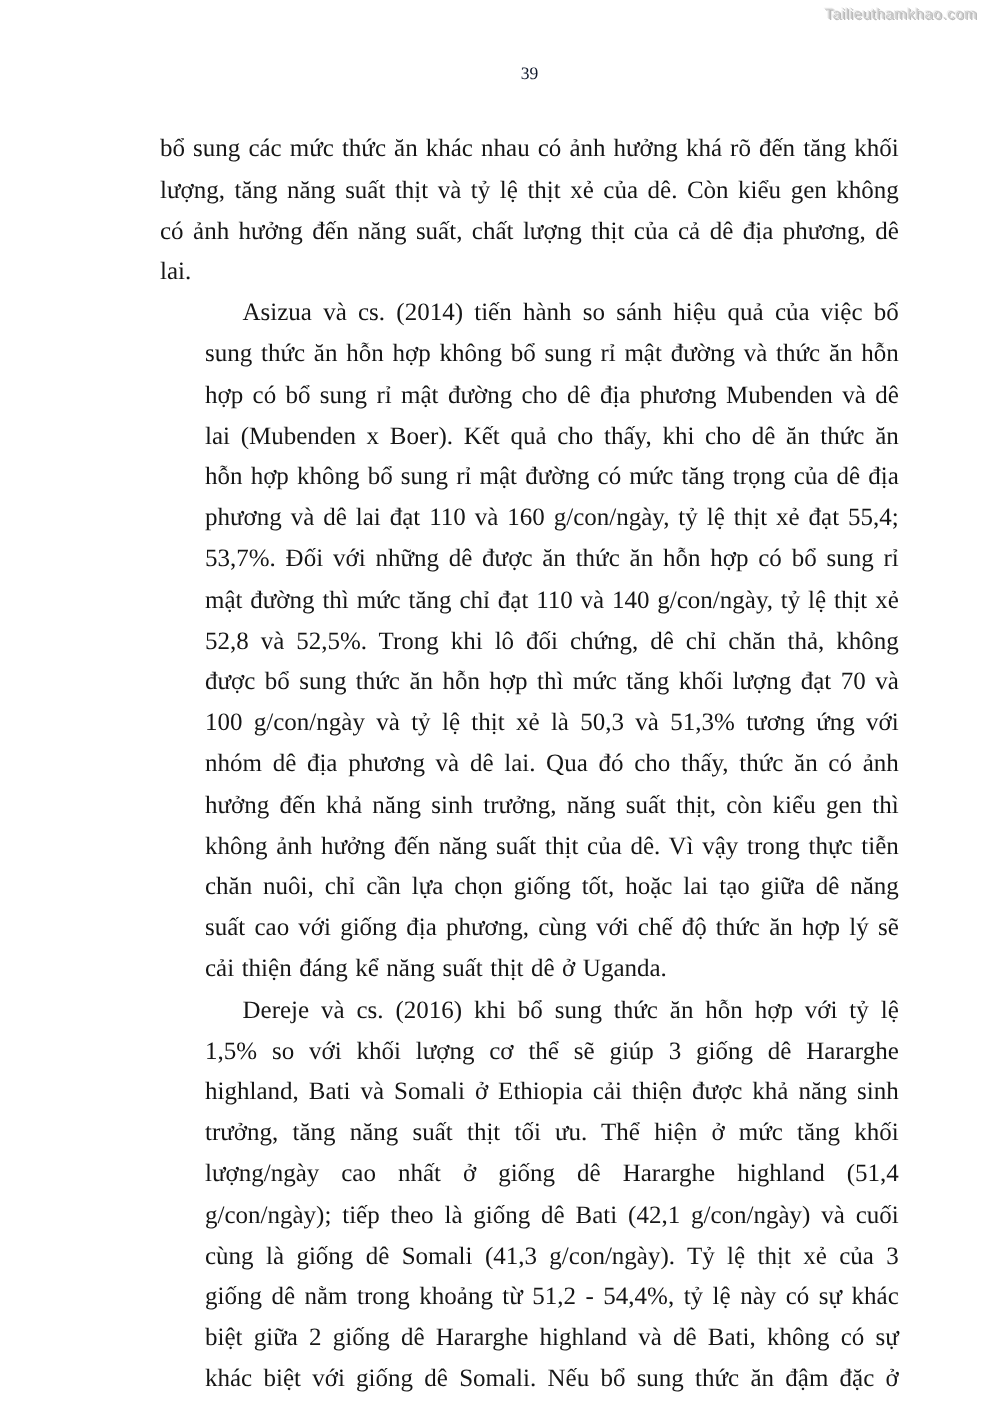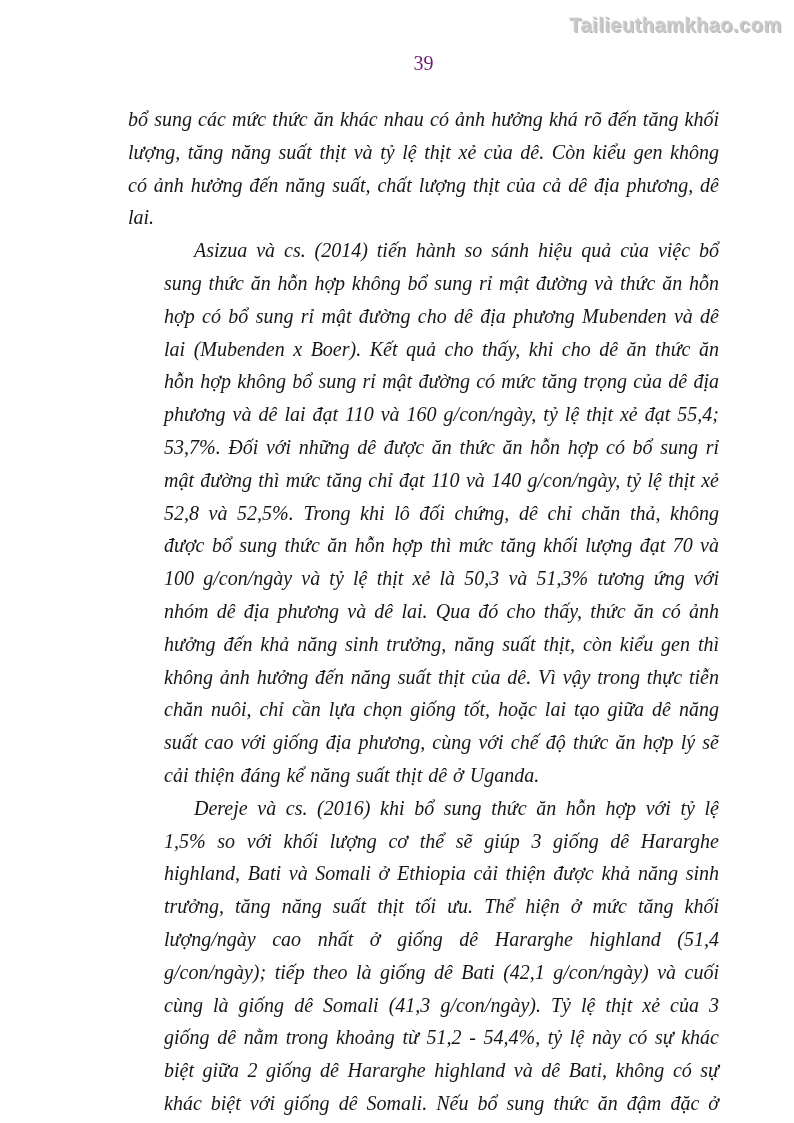--- a/index.html
+++ b/index.html
@@ -11,54 +11,52 @@
     position: relative;
     width: 794px;
     height: 1123px;
     background: #ffffff;
     overflow: hidden;
     font-family: "Liberation Serif", "DejaVu Serif", serif;
     color: #161616;
   }
   .watermark {
     position: absolute;
-    top: 14px;
+    top: 4px;
     right: 12px;
     font-family: "Liberation Sans", "DejaVu Sans", sans-serif;
-    font-size: 20px;
+    font-size: 12px;
     letter-spacing: 0.5px;
     color: #c7c7c7;
     text-shadow: -1px -1px 0 #efefef, 1px 1px 0 #b9b9b9;
     user-select: none;
-    font-weight: bold;
   }
   .page-number {
     position: absolute;
     top: 52px;
     left: 128px;
     width: 591px;
     text-align: center;
-    font-size: 20px;
-    color: #701a75;
+    font-size: 14px;
+    color: #0f172a;
   }
   .content {
     position: absolute;
     left: 128px;
     top: 103px;
     width: 591px;
     font-size: 20px;
     line-height: 32.8px;
     text-align: justify;
     text-justify: inter-word;
     word-spacing: 1px;
   }
   .content p {
     margin: 0;
     padding: 0;
-    font-style: italic;
   }
   .content p.indent {
     text-indent: 30px;
     margin-left: 36px;
   }
 </style>
 </head>
 <body>
 
 <div class="page">

